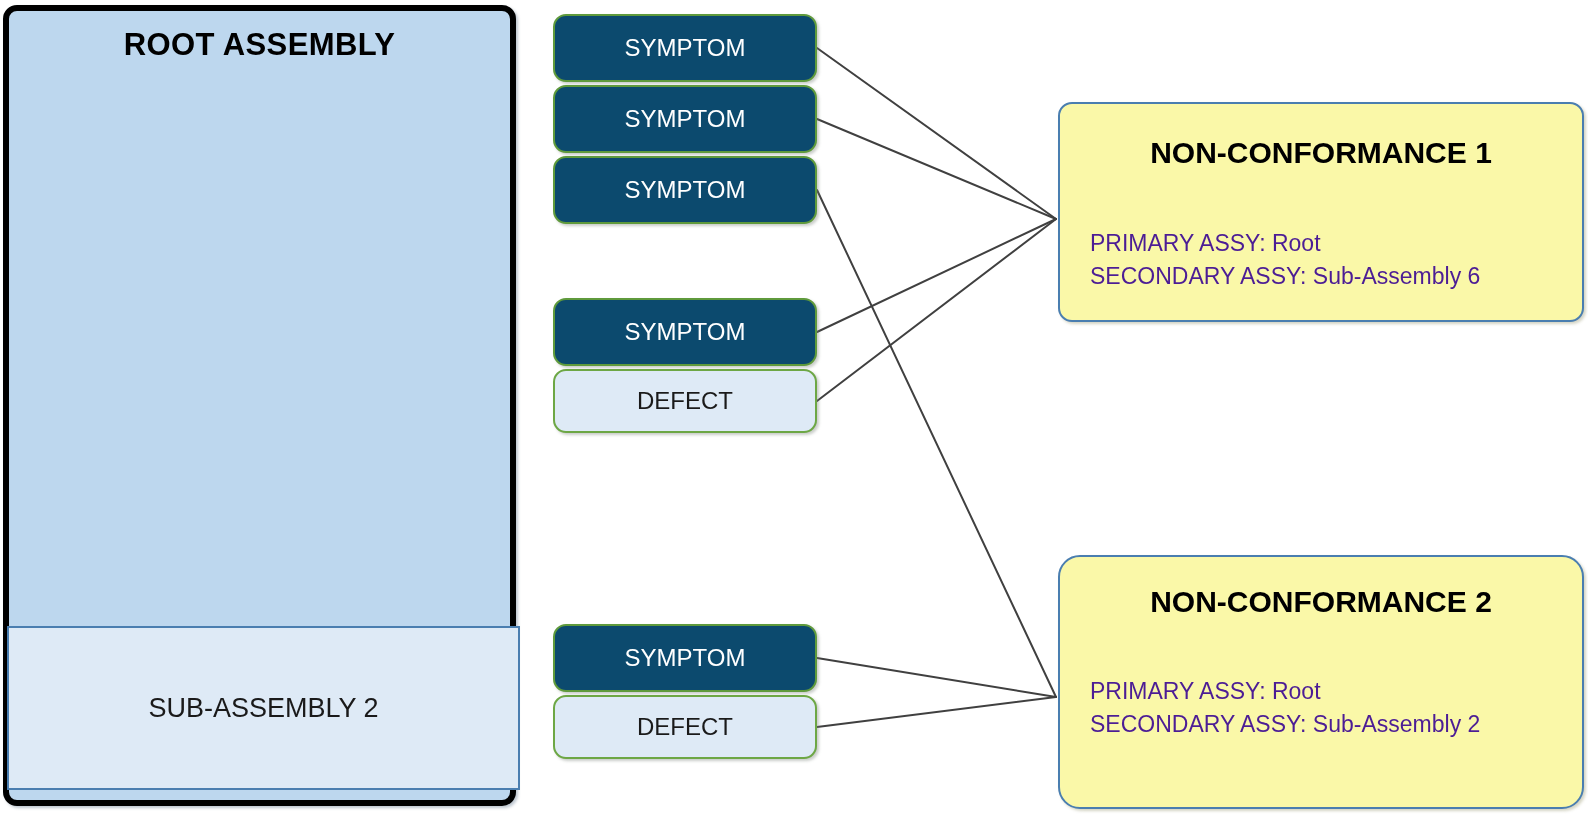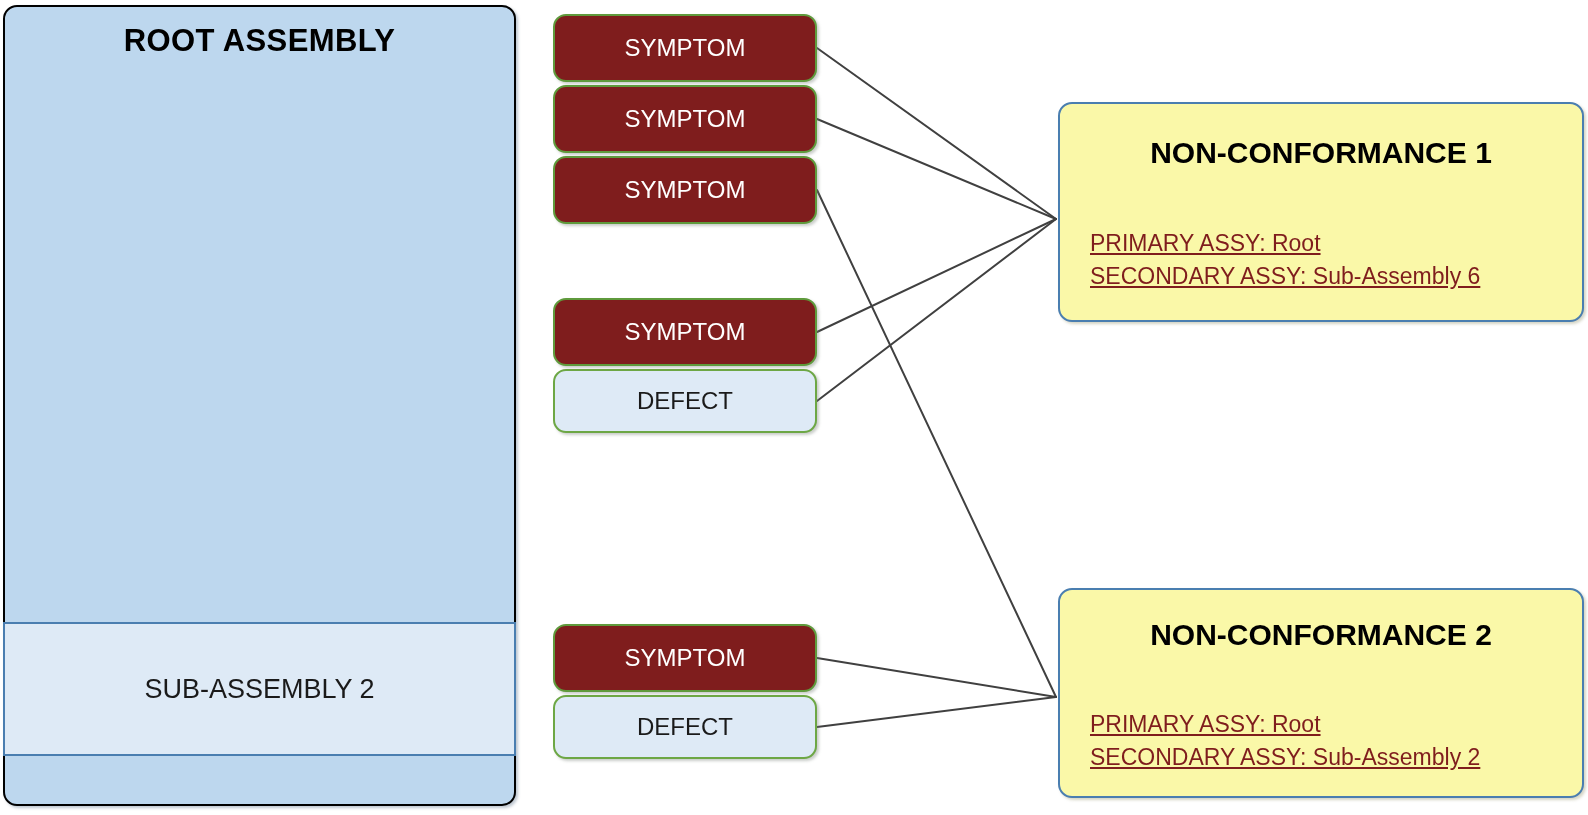--- a/index.html
+++ b/index.html
@@ -27,21 +27,21 @@
 
   
   .assembly-panel {
     position: absolute;
     left: 3px;
     top: 5px;
     width: 513px;
     height: 801px;
     box-sizing: border-box;
     background: #bdd7ee;
-    border: 2px solid #000000;
+    border: 6px solid #000000;
     border-radius: 14px;
     box-shadow: 2px 2px 3px rgba(110,130,150,0.45);
   }
   .assembly-title {
     position: absolute;
     left: 0;
     top: 16px;
     width: 100%;
     text-align: center;
     font-size: 31px;
@@ -59,37 +59,37 @@
     border-bottom: 2px solid #4a7eb0;
     border-left: 2px solid #4a7eb0;
     border-right: 2px solid #4a7eb0;
     display: flex;
     align-items: center;
     justify-content: center;
     font-size: 27px;
     color: #1a1a1a;
   }
   #sub-band-1 { top: 291px; height: 144px; }
-  #sub-band-2 { top: 615px; height: 134px; }
+  #sub-band-2 { top: 615px; height: 164px; }
 
   
   .node {
     position: absolute;
     left: 553px;
     width: 264px;
     box-sizing: border-box;
     border-radius: 13px;
     display: flex;
     align-items: center;
     justify-content: center;
     font-size: 24px;
     box-shadow: 2px 2px 3px rgba(120,130,120,0.40);
   }
   .node.symptom {
-    background: #7f1d1d;
+    background: #0c4a6e;
     border: 2px solid #5f9a3c;
     color: #ffffff;
   }
   .node.defect {
     background: #deeaf6;
     border: 2px solid #6da745;
     color: #1a1a1a;
     align-items: center;
   }
 
@@ -106,21 +106,21 @@
     position: absolute;
     left: 1058px;
     width: 526px;
     box-sizing: border-box;
     background: #faf8a8;
     border: 2px solid #4a7eb0;
     border-radius: 14px;
     box-shadow: 2px 2px 3px rgba(150,150,110,0.40);
   }
   #nc-card-1 { top: 102px; height: 220px; }
-  #nc-card-2 { top: 588px; height: 210px; }
+  #nc-card-2 { top: 555px; height: 254px; border-radius: 22px; }
 
   .nc-title {
     position: absolute;
     left: 0;
     top: 32px;
     width: 100%;
     text-align: center;
     font-size: 30px;
     font-weight: bold;
     color: #000000;
@@ -130,24 +130,23 @@
   .nc-lines {
     position: absolute;
     left: 30px;
     top: 123px;
     right: 14px;
   }
   #nc-card-2 .nc-lines { top: 118px; }
 
   .nc-line {
     font-size: 23px;
-    color: #7f1d1d;
+    color: #4c1d95;
     line-height: 1.42;
     white-space: nowrap;
-    text-decoration: underline;
   }
 </style>
 </head>
 <body>
 
 <div id="canvas">
 
   <svg id="connectors" viewBox="0 0 1588 815" width="1588" height="815">
     <g stroke="#404040" stroke-width="2" fill="none" stroke-linecap="round">
       <line x1="817" y1="48" x2="1056" y2="219"></line>

